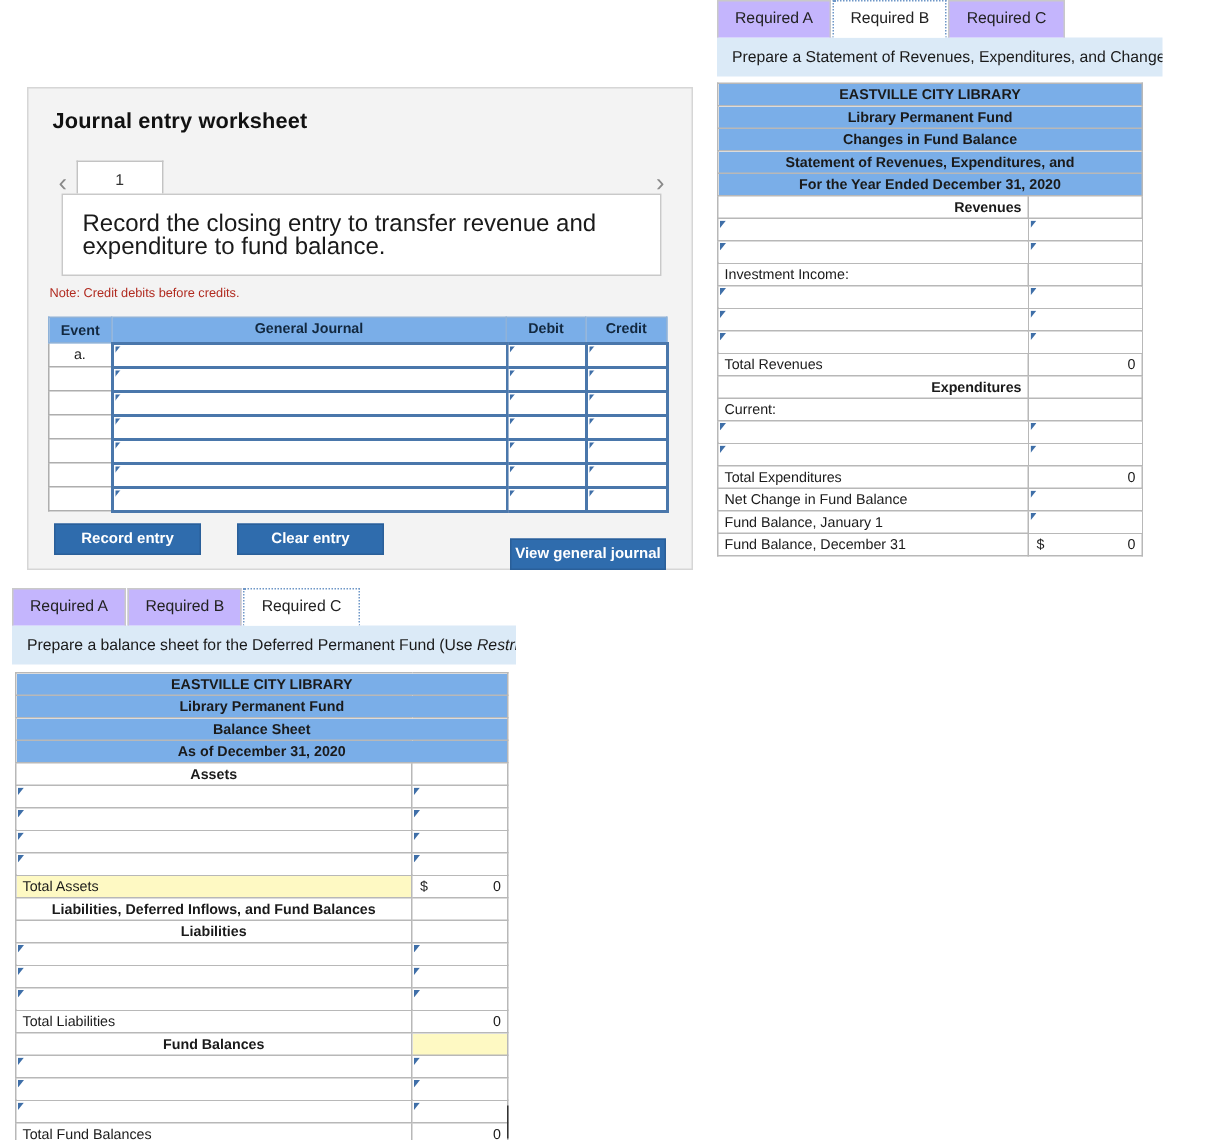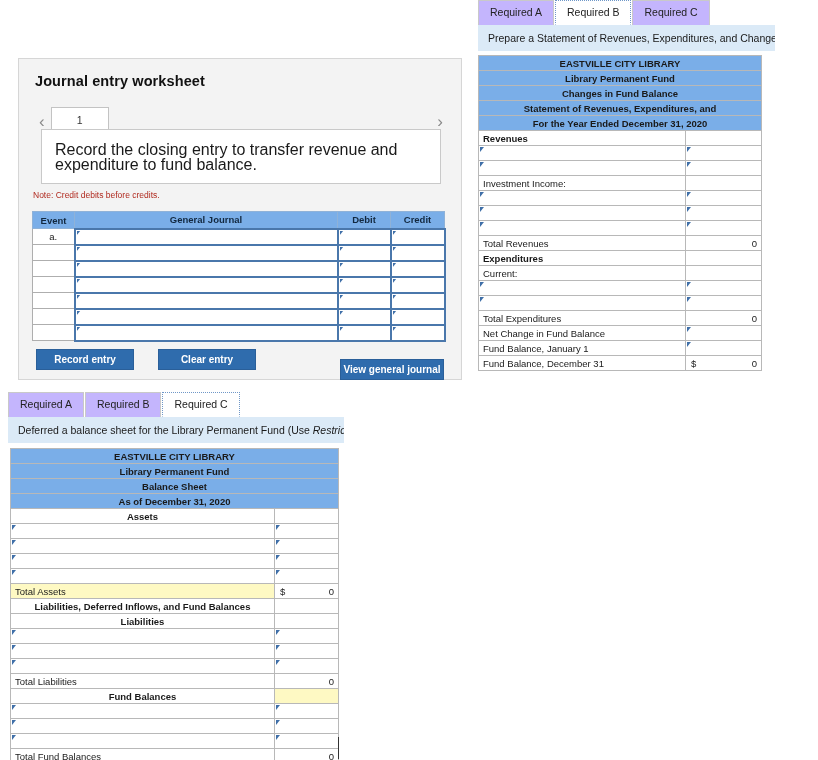--- a/index.html
+++ b/index.html
@@ -54,21 +54,21 @@
     overflow: hidden;
     white-space: nowrap;
   }
   td.hdr {
     background: #7aaee8;
     font-weight: bold;
     text-align: center;
     color: #12283f;
     border-color: #9fb9d4;
   }
-  td.sect { font-weight: bold; }
+  td.sect { font-weight: bold; text-align: right; }
   td.ctr  { text-align: center; font-weight: bold; }
   td.ind1 { padding-left: 14px; }
   td.ind2 { padding-left: 26px; }
   td.num  { text-align: right; padding-right: 6px; }
   td.dollar { position: relative; text-align: right; padding-right: 6px; }
   td.dollar .ds { position: absolute; left: 5px; }
   td.botline { border-bottom: 2px solid #555; }
 
   
   td.inp {
@@ -368,21 +368,21 @@
 
   <div style="position:absolute; left:8px; top:392px; width:400px;">
 
     <div class="tabstrip">
       <div class="tab">Required A</div>
       <div class="tab">Required B</div>
       <div class="tab active">Required C</div>
     </div>
 
     <div class="instruction" style="width:336px;">
-      <span>Deferred a balance sheet for the Library Permanent Fund (Use </span><i>Restricted to Sub</i>
+      <span>Prepare a balance sheet for the Deferred Permanent Fund (Use </span><i>Restricted to Sub</i>
     </div>
 
     <table class="fin" style="margin-top:5px; margin-left:2px; width:328px;">
       <colgroup>
           <col style="width:264px">
           <col style="width:64px">
         </colgroup>
       <tbody>
         <tr>
           <td class="hdr" colspan="2">EASTVILLE CITY LIBRARY</td>

